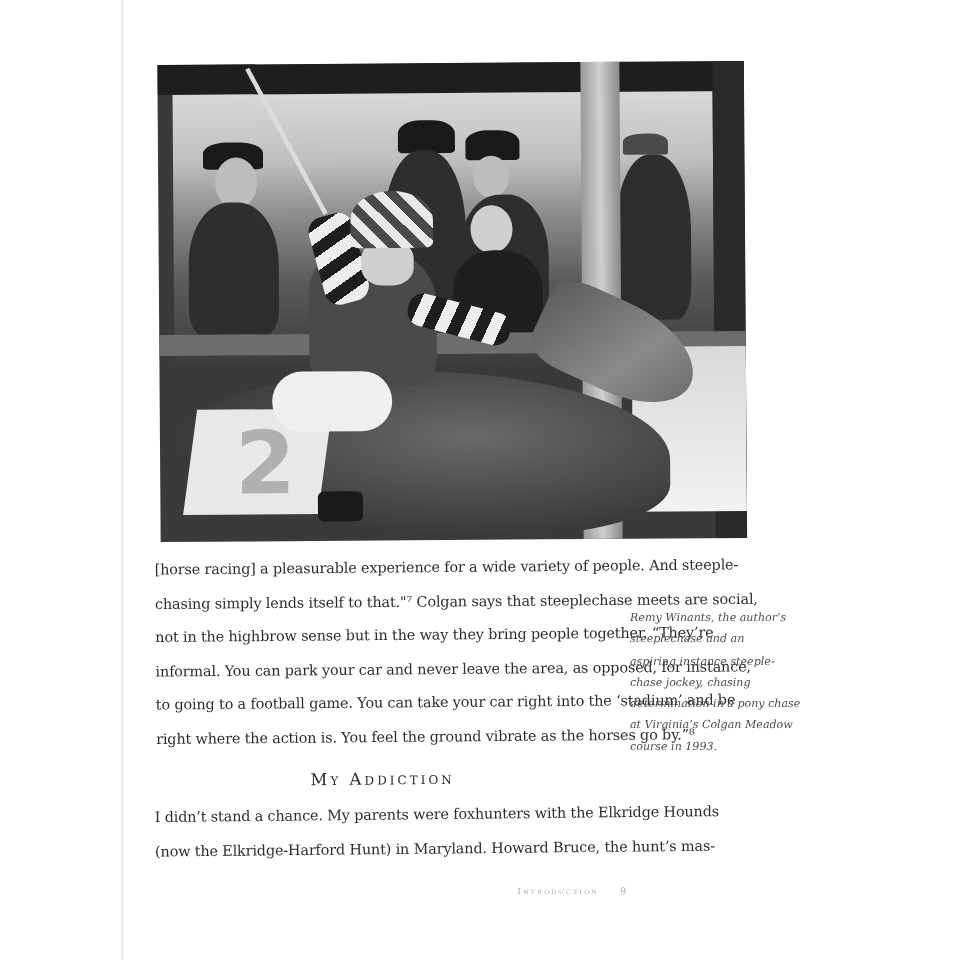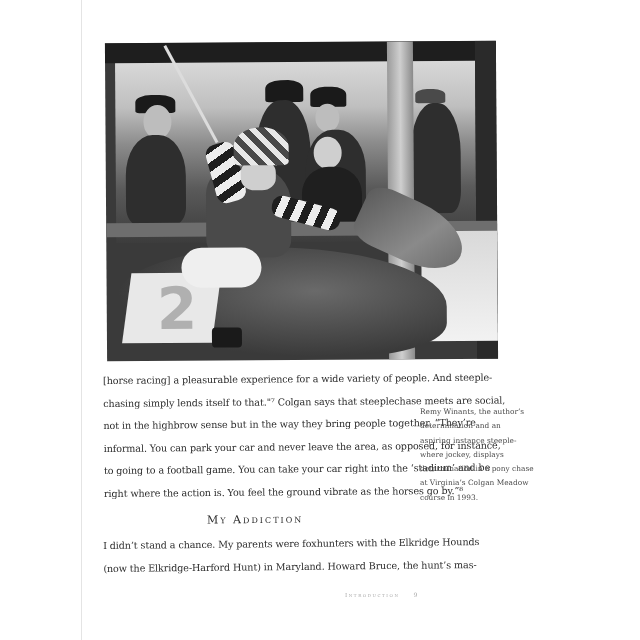--- a/index.html
+++ b/index.html
@@ -60,21 +60,21 @@
     .body-col2 {
       position: absolute; left: 103px; top: 535px; width: 306px;
       font-size: 9.6px; line-height: 22.6px; color: #2c2c2c; letter-spacing: -0.1px;
       transform: rotate(-0.6deg); transform-origin: left top;
     }
     .body-col2 p { margin: 0; white-space: nowrap; }
 
     
     .caption {
       position: absolute; left: 420px; top: 405px; width: 100px;
-      font-size: 7.4px; line-height: 14.3px; color: #4a4a4a;
+      font-style: italic; font-size: 7.4px; line-height: 14.3px; color: #4a4a4a;
     }
     .caption p { margin: 0; white-space: nowrap; }
 
     
     .footer {
       position: absolute; left: 345px; top: 591px; font-size: 5.5px; letter-spacing: 1.6px;
       color: #a8a8a8; font-variant: small-caps;
     }
     .footer .pnum { margin-left: 14px; letter-spacing: 0; font-size: 6px; }
   </style>
@@ -126,23 +126,23 @@
   <p>[horse racing] a pleasurable experience for a wide variety of people. And steeple-</p>
   <p>chasing simply lends itself to that."⁷ Colgan says that steeplechase meets are social,</p>
   <p>not in the highbrow sense but in the way they bring people together. “They’re</p>
   <p>informal. You can park your car and never leave the area, as opposed, for instance,</p>
   <p>to going to a football game. You can take your car right into the ‘stadium’ and be</p>
   <p>right where the action is. You feel the ground vibrate as the horses go by.”⁸</p>
 </div>
 
 <div class="caption">
   <p>Remy Winants, the author’s</p>
-  <p>determination and an</p>
+  <p>steeplechase and an</p>
   <p>aspiring instance steeple-</p>
-  <p>where jockey, displays</p>
+  <p>chase jockey, chasing</p>
   <p>determination in a pony chase</p>
   <p>at Virginia’s Colgan Meadow</p>
   <p>course in 1993.</p>
 </div>
 
 <div class="heading">My Addiction</div>
 
 <div class="body-col2">
   <p>I didn’t stand a chance. My parents were foxhunters with the Elkridge Hounds</p>
   <p>(now the Elkridge-Harford Hunt) in Maryland. Howard Bruce, the hunt’s mas-</p>

